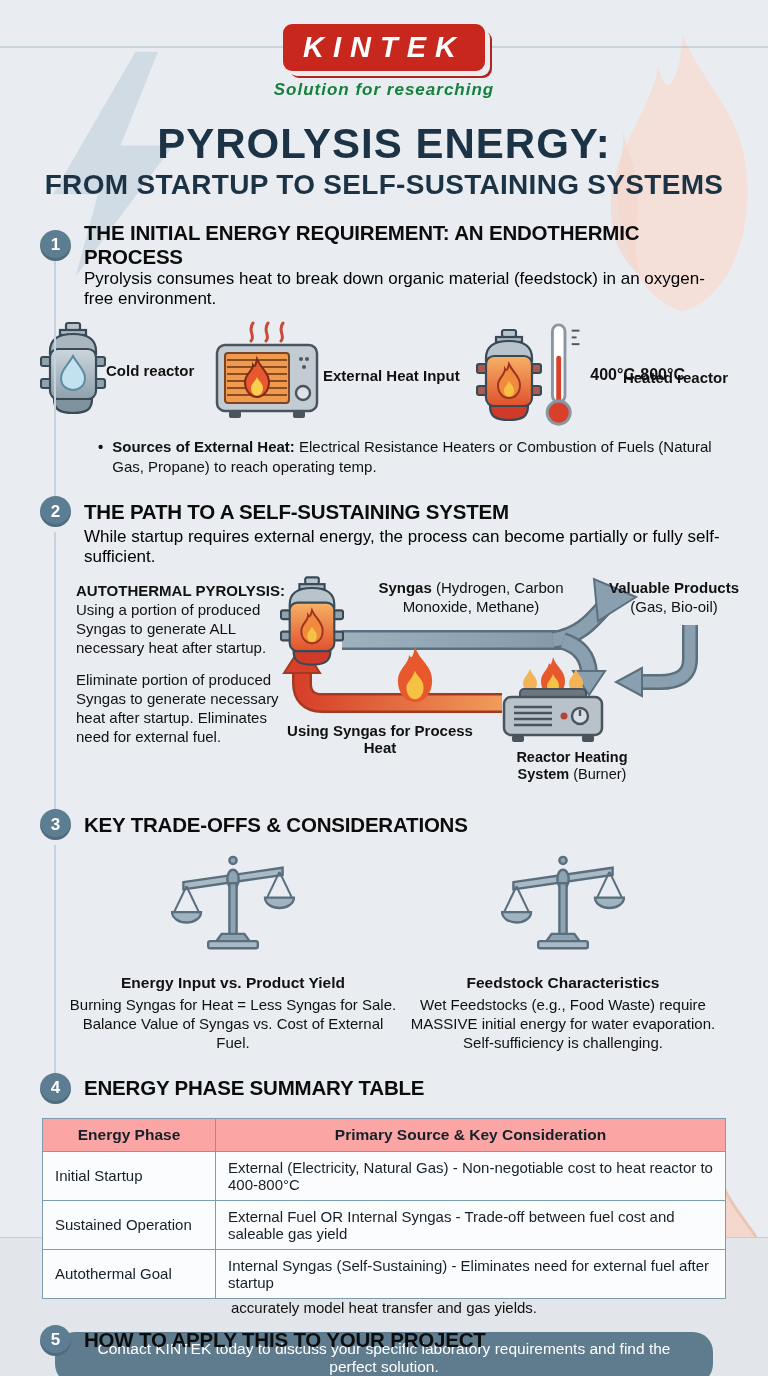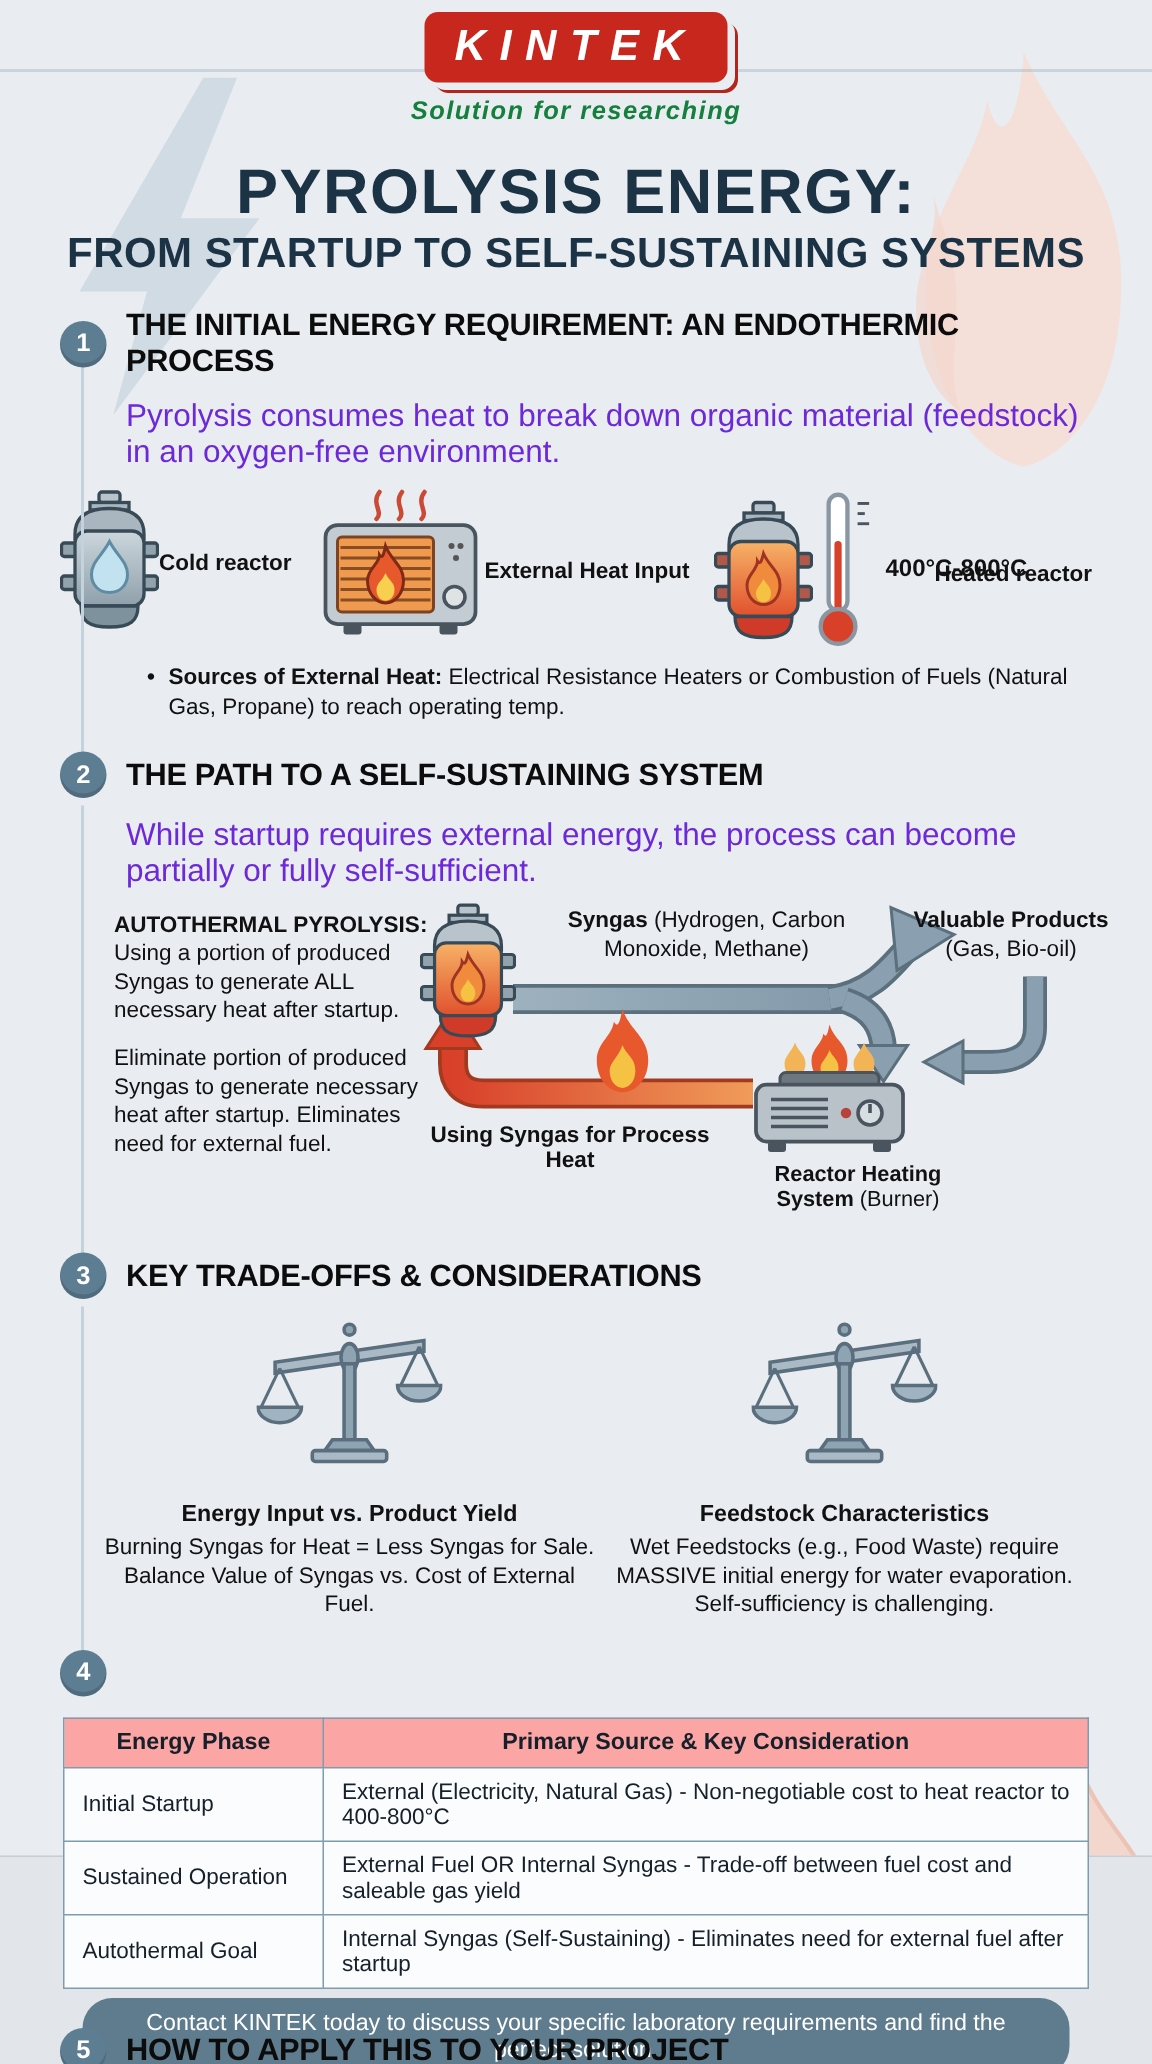--- a/index.html
+++ b/index.html
@@ -3,42 +3,42 @@
 <meta charset="utf-8">
 <style>
   html,body { margin:0; padding:0; }
   .page {
     position:relative; width:768px; height:1376px; overflow:hidden;
     background:#e9edf1; font-family:"Liberation Sans",sans-serif; color:#111;
   }
   .deco { position:absolute; z-index:0; pointer-events:none; }
 
   
-  .header { position:relative; z-index:2; text-align:center; padding-top:8px; }
+  .header { position:relative; z-index:2; text-align:center; padding-top:24px; }
   .logo-line { position:absolute; left:0; right:0; top:46px; height:2px; background:#aebfcb; opacity:.55; }
   .logo-box {
     position:relative; display:inline-block; background:#c8271d; border-radius:9px;
     padding:7px 20px; box-shadow:5px 5px 0 #e9edf1, 7px 7px 0 #b2251c;
   }
   .logo-text { color:#fff; font-style:italic; font-weight:800; font-size:29px; letter-spacing:9px; }
   .tagline { margin-top:9px; color:#15803d; font-style:italic; font-weight:700; font-size:17px; letter-spacing:1px; }
   .title { margin-top:22px; font-size:42px; font-weight:800; color:#1c3346; letter-spacing:1px; line-height:1.05; }
   .subtitle { font-size:28px; font-weight:800; color:#1c3346; margin-top:3px; letter-spacing:.3px; }
 
   
   .content { position:relative; z-index:2; padding:0 40px; }
   .section { position:relative; margin-top:20px; }
   .sec-head { display:flex; align-items:center; gap:13px; }
   .badge {
     width:31px; height:31px; border-radius:50%; background:#5d7d92; color:#fff;
     font-weight:700; font-size:17px; display:flex; align-items:center; justify-content:center;
     flex:0 0 31px; box-shadow:inset 0 -3px 0 rgba(0,0,0,.14); position:relative; z-index:1;
   }
   .sec-title { font-size:20.5px; font-weight:800; color:#0c0c0c; letter-spacing:-.2px; }
-  .sec-desc { margin:13px 0 0 44px; font-size:21px; color:#6d28d9; }
+  .sec-desc { margin:0 0 0 44px; font-size:17px; color:#000000; }
   .has-line::after { content:""; position:absolute; left:14px; top:36px; bottom:-24px; width:2px; background:#c3d2dd; z-index:0; }
 
   
   .diagram1 { display:flex; justify-content:center; align-items:flex-start; margin-top:12px; }
   .dblock { display:flex; flex-direction:row; align-items:center; }
   .dlabel { font-weight:700; font-size:15px; white-space:nowrap; margin-top:4px; }
   .arrow-gap { margin:36px 8px 0; }
   .hot-group { display:flex; align-items:center; }
   .temp { font-weight:700; font-size:16px; white-space:nowrap; margin-left:4px; }
   .bullet { display:flex; margin:8px 0 0 58px; font-size:15px; width:620px; line-height:1.3; }
@@ -396,20 +396,21 @@
           <h3>Feedstock Characteristics</h3>
           <p><span>Wet Feedstocks (e.g., Food Waste) require MASSIVE initial energy for water evaporation.</span>
           <span>Self-sufficiency is challenging.</span></p>
         </div>
       </div>
     </div>
 
     <div class="section">
       <div class="sec-head">
         <div class="badge">4</div>
+        <div class="sec-title">ENERGY PHASE SUMMARY TABLE</div>
       </div>
       <div class="table-wrap">
         <table>
           <thead>
             <tr>
               <th class="col-phase">Energy Phase</th>
               <th>Primary Source &amp; Key Consideration</th>
             </tr>
           </thead>
           <tbody>

